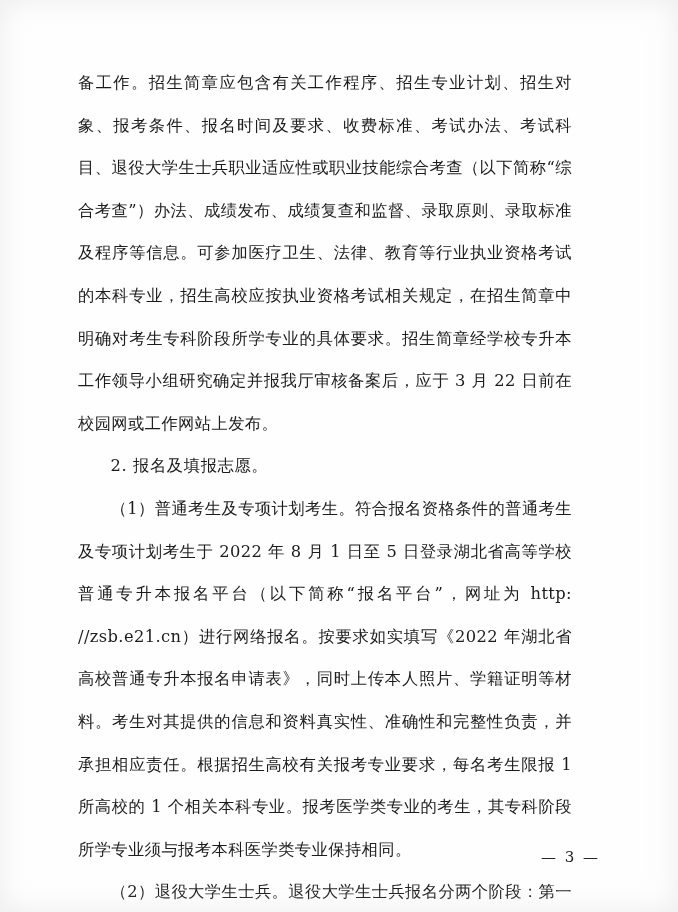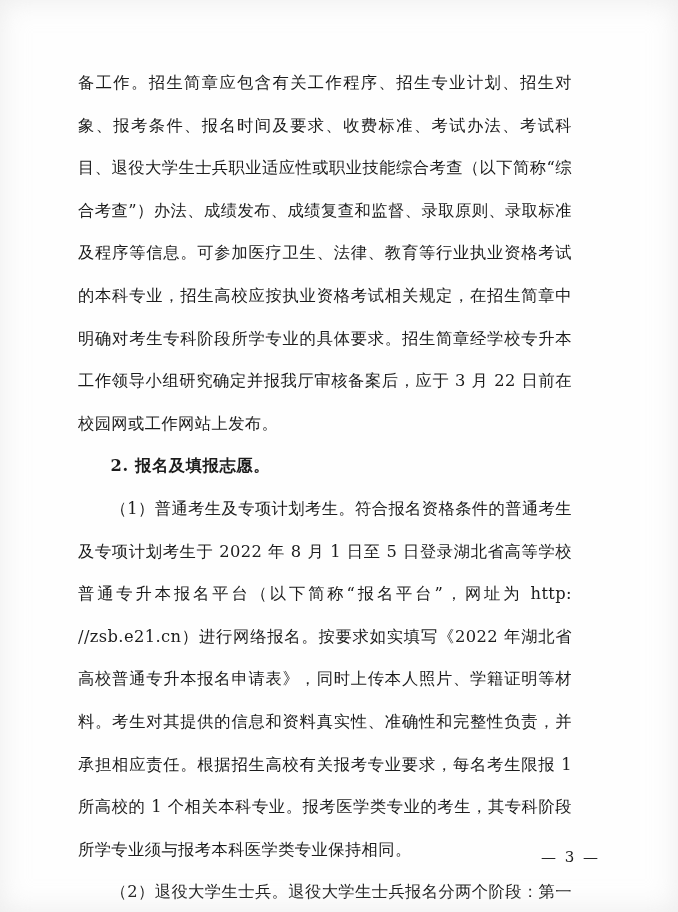--- a/index.html
+++ b/index.html
@@ -31,21 +31,21 @@
     color: #1c1c1c;
   }
   .para {
     margin: 0;
     text-indent: 0;
   }
   .para.indent2 {
     text-indent: 2em;
   }
   .para.heading {
-    font-weight: bold;
+    font-weight: normal;
     text-indent: 2em;
     letter-spacing: 0.6px;
   }
   .footer {
     position: absolute;
     left: 0;
     right: 78px;
     bottom: 46px;
     text-align: right;
     font-size: 15px;

